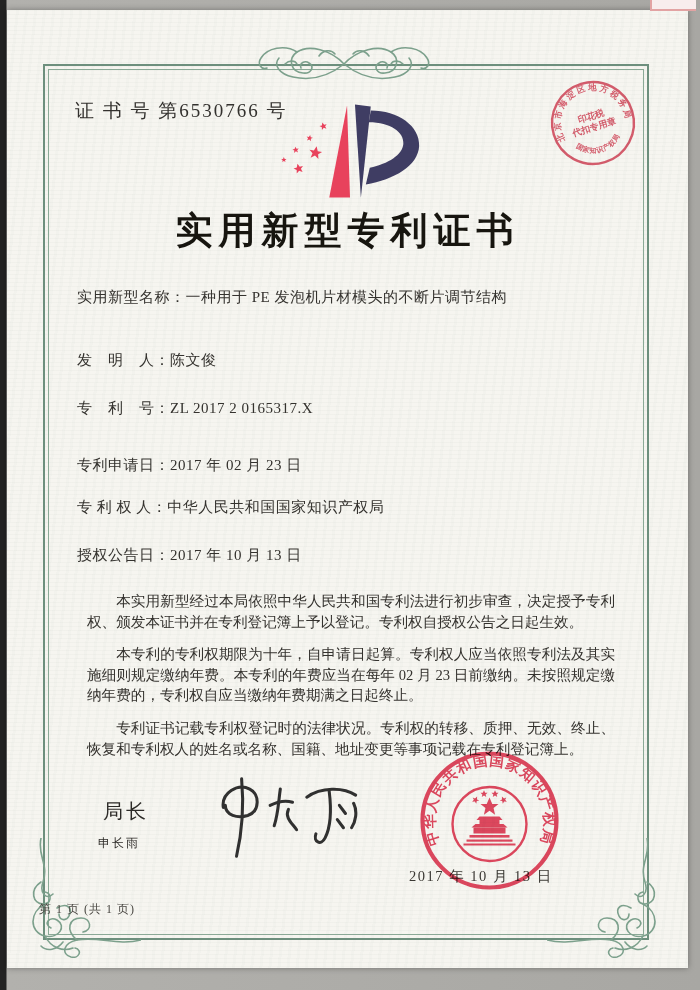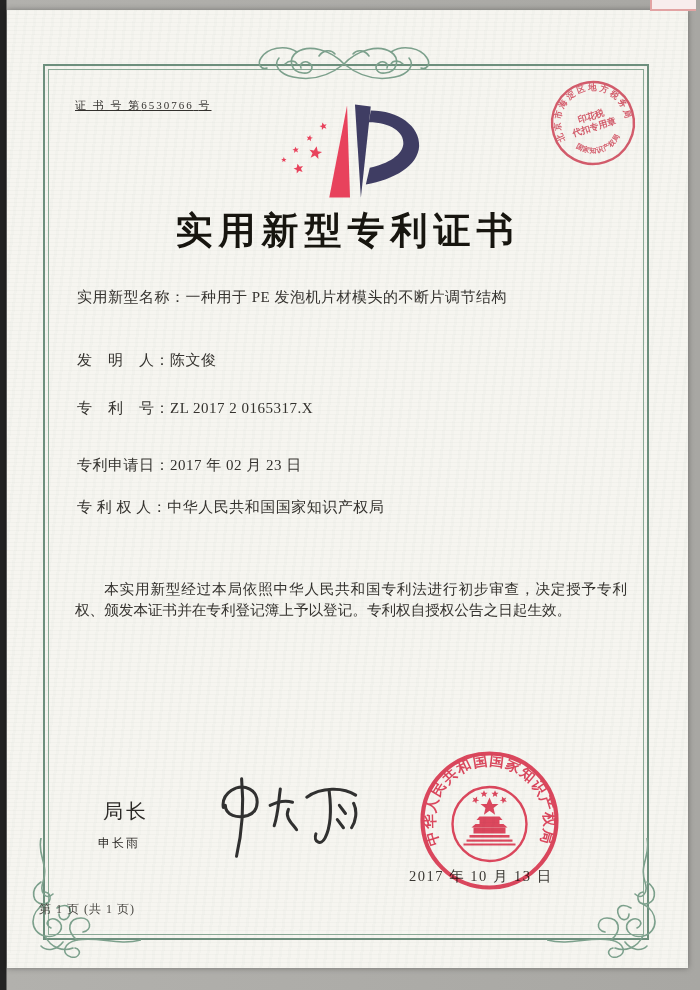--- a/index.html
+++ b/index.html
@@ -16,29 +16,29 @@
       repeating-linear-gradient(96deg, rgba(150,170,160,0.04) 0 3px, rgba(255,255,255,0) 3px 9px),
       #f6f5f0;
     box-shadow:0 0 6px rgba(0,0,0,.35);
   }
   .frame{position:absolute;left:36px;top:54px;width:602px;height:872px;border:2px solid #6d8f7d;}
   .frame-inner{position:absolute;inset:3px;border:1px solid #8aa996;}
   .orn{position:absolute;pointer-events:none;}
   .orn-top{left:242px;top:30px;width:190px;height:48px;}
   .orn-bl{left:4px;top:828px;width:130px;height:122px;}
   .orn-br{left:540px;top:828px;width:130px;height:122px;transform:scale(-1,1);}
-  .cert-no{position:absolute;left:68px;top:88px;font-size:11px;letter-spacing:2px;color:#33312e;text-decoration:underline;}
+  .cert-no{position:absolute;left:68px;top:88px;font-size:19px;letter-spacing:2px;color:#33312e;}
   .logo{position:absolute;left:265px;top:92px;width:158px;height:98px;}
   .title{position:absolute;left:0;top:196px;width:100%;text-align:center;
          font-size:37px;font-weight:bold;letter-spacing:6px;color:#17150f;font-family:Liberation Serif, serif;}
   .row{position:absolute;left:70px;font-size:15px;letter-spacing:.5px;color:#34322e;white-space:nowrap;}
   .r0{top:278px}.r1{top:341px}.r2{top:389px}.r3{top:446px}.r4{top:488px}.r5{top:536px}
   .body-text{position:absolute;left:68px;top:569px;width:552px;font-size:14.6px;
              line-height:20.6px;text-align:justify;color:#34322e;}
-  .body-text p{margin:0;text-indent:2em;}
+  .body-text p{margin:12px;text-indent:2em;}
   .director-title{position:absolute;left:96px;top:788px;font-size:20px;letter-spacing:3px;color:#2c2a27;}
   .director-name{position:absolute;left:91px;top:825px;font-size:12px;letter-spacing:2px;color:#2c2a27;}
   .signature{position:absolute;left:200px;top:756px;width:168px;height:98px;}
   .seal-date{position:absolute;left:402px;top:857px;font-size:14.5px;letter-spacing:1.5px;color:#3a3833;}
   .seal{position:absolute;left:410px;top:738px;width:145px;height:145px;
         mix-blend-mode:multiply;opacity:.92;}
   .tax-stamp{position:absolute;left:541px;top:68px;width:90px;height:90px;
              transform:rotate(-17deg);mix-blend-mode:multiply;opacity:.88;}
   .footer{position:absolute;left:0;top:891px;width:100%;text-align:left;
           font-size:12px;letter-spacing:1px;color:#4a4843;padding-left:32px;}
@@ -112,23 +112,26 @@
     </g>
   </svg>
 
   <div class="title">实用新型专利证书</div>
 
   <div class="row r0"><span>实用新型名称：</span><span>一种用于 PE 发泡机片材模头的不断片调节结构</span></div>
   <div class="row r1"><span>发　明　人：</span><span>陈文俊</span></div>
   <div class="row r2"><span>专　利　号：</span><span>ZL 2017 2 0165317.X</span></div>
   <div class="row r3"><span>专利申请日：</span><span>2017 年 02 月 23 日</span></div>
   <div class="row r4"><span>专 利 权 人：</span><span>中华人民共和国国家知识产权局</span></div>
+  <div class="row r5"><span>授权公告日：</span><span>2017 年 10 月 13 日</span></div>
 
   <div class="body-text">
     <p>本实用新型经过本局依照中华人民共和国专利法进行初步审查，决定授予专利权、颁发本证书并在专利登记簿上予以登记。专利权自授权公告之日起生效。</p>
+    <p>本专利的专利权期限为十年，自申请日起算。专利权人应当依照专利法及其实施细则规定缴纳年费。本专利的年费应当在每年 02 月 23 日前缴纳。未按照规定缴纳年费的，专利权自应当缴纳年费期满之日起终止。</p>
+    <p>专利证书记载专利权登记时的法律状况。专利权的转移、质押、无效、终止、恢复和专利权人的姓名或名称、国籍、地址变更等事项记载在专利登记簿上。</p>
   </div>
 
   <div class="director-title">局长</div>
   <div class="director-name">申长雨</div>
 
   <svg class="signature" viewBox="0 0 165 95">
     <g fill="none" stroke="#1c1c1c" stroke-width="3" stroke-linecap="round" stroke-linejoin="round" opacity="0.9">
       <path d="M16 40 C14 26 30 16 42 22 C52 27 52 44 40 48 C30 51 18 48 18 38"></path>
       <path d="M34 12 C36 34 35 62 29 88"></path>
       <path d="M72 22 C70 36 70 46 66 58"></path>

